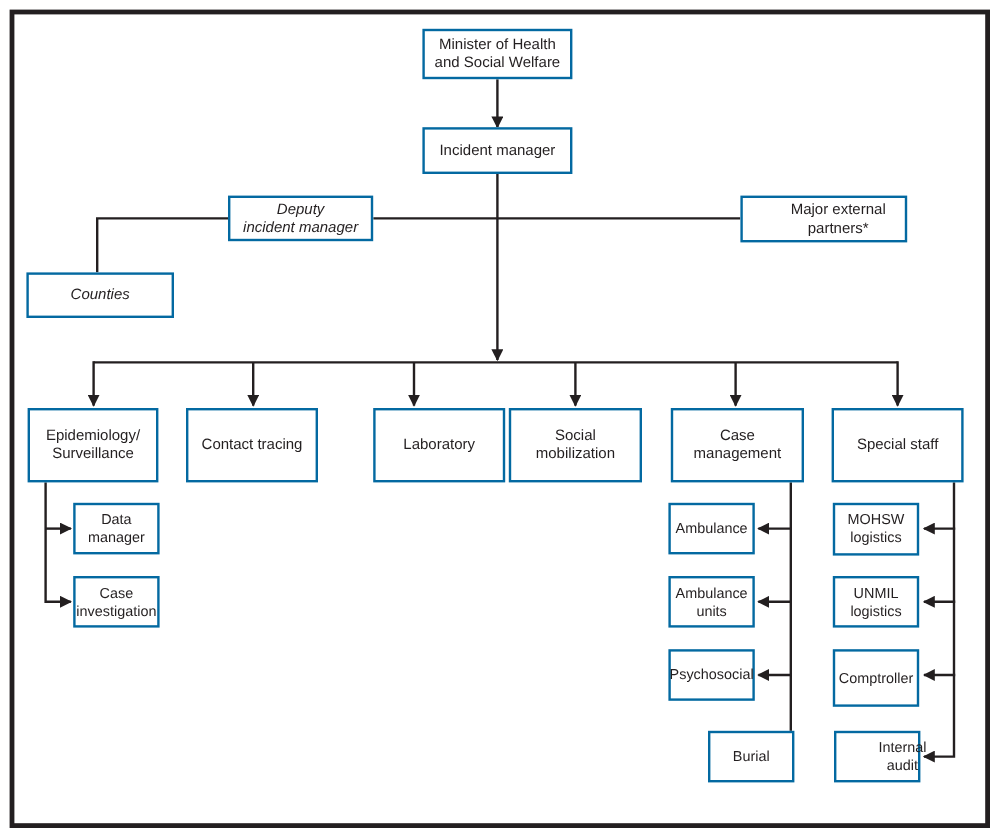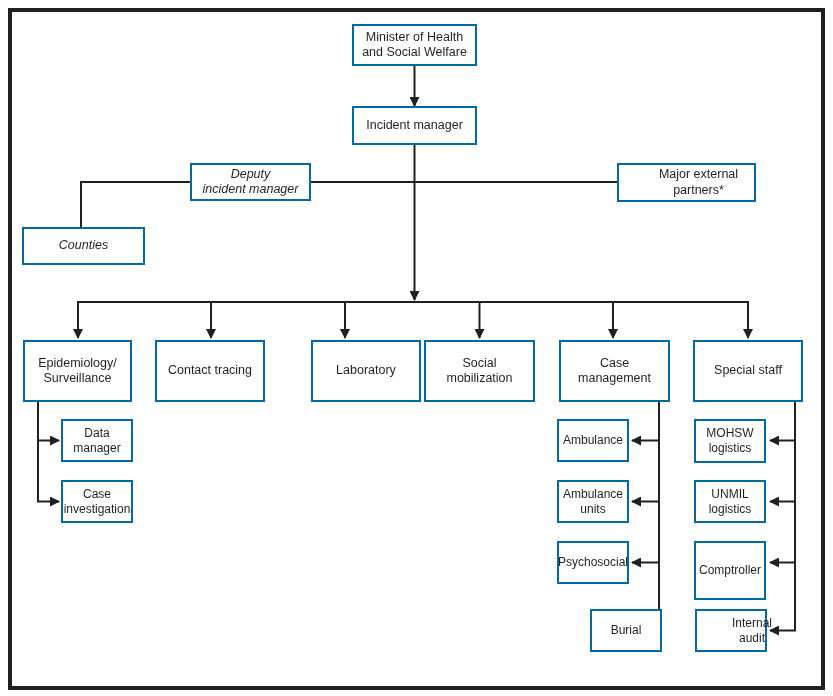--- a/index.html
+++ b/index.html
@@ -175,21 +175,21 @@
   <div class="node small" style="left:694px; top:419px; width:72px; height:44px;">
     <span>MOHSW
 logistics</span>
   </div>
 
   <div class="node small" style="left:694px; top:480px; width:72px; height:43px;">
     <span>UNMIL
 logistics</span>
   </div>
 
-  <div class="node small" style="left:694px; top:541px; width:72px; height:59px;">
+  <div class="node small" style="left:694px; top:541px; width:72px; height:48px;">
     <span>Comptroller</span>
   </div>
 
   <div class="node small" style="left:695px; top:609px; width:72px; height:43px;padding-left:42px;">
     <span>Internal
 audit</span>
   </div>
 
 </div>
 

